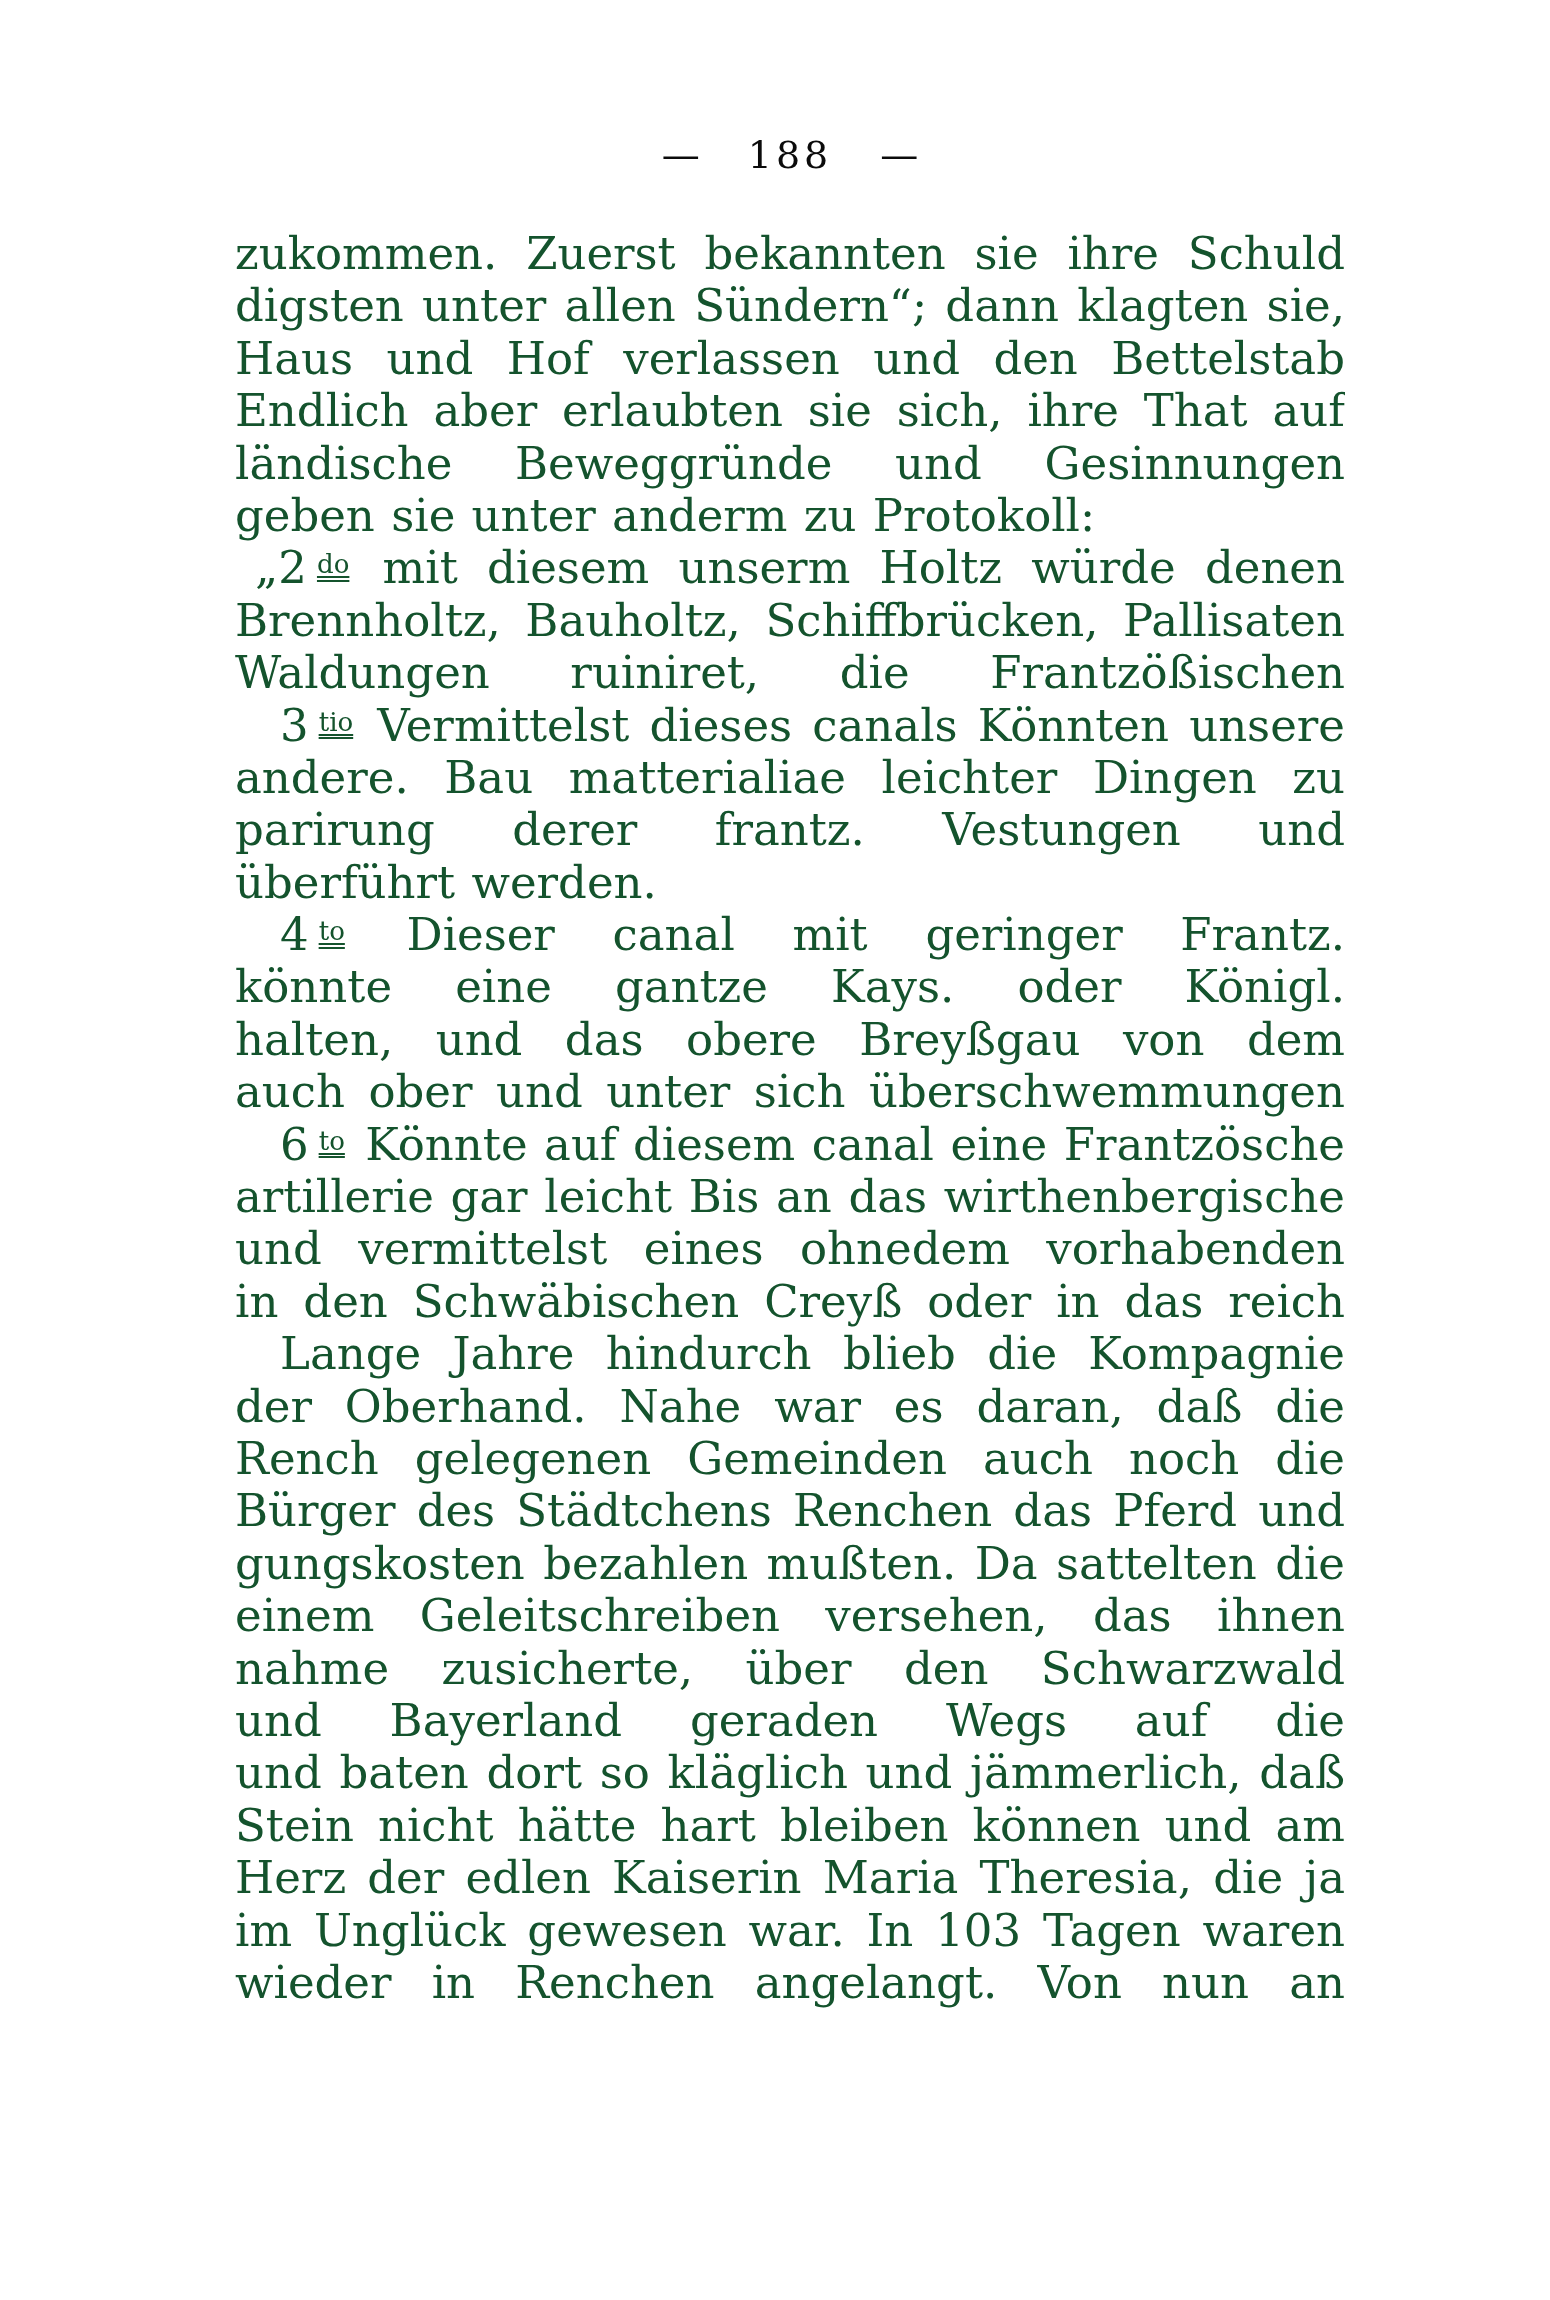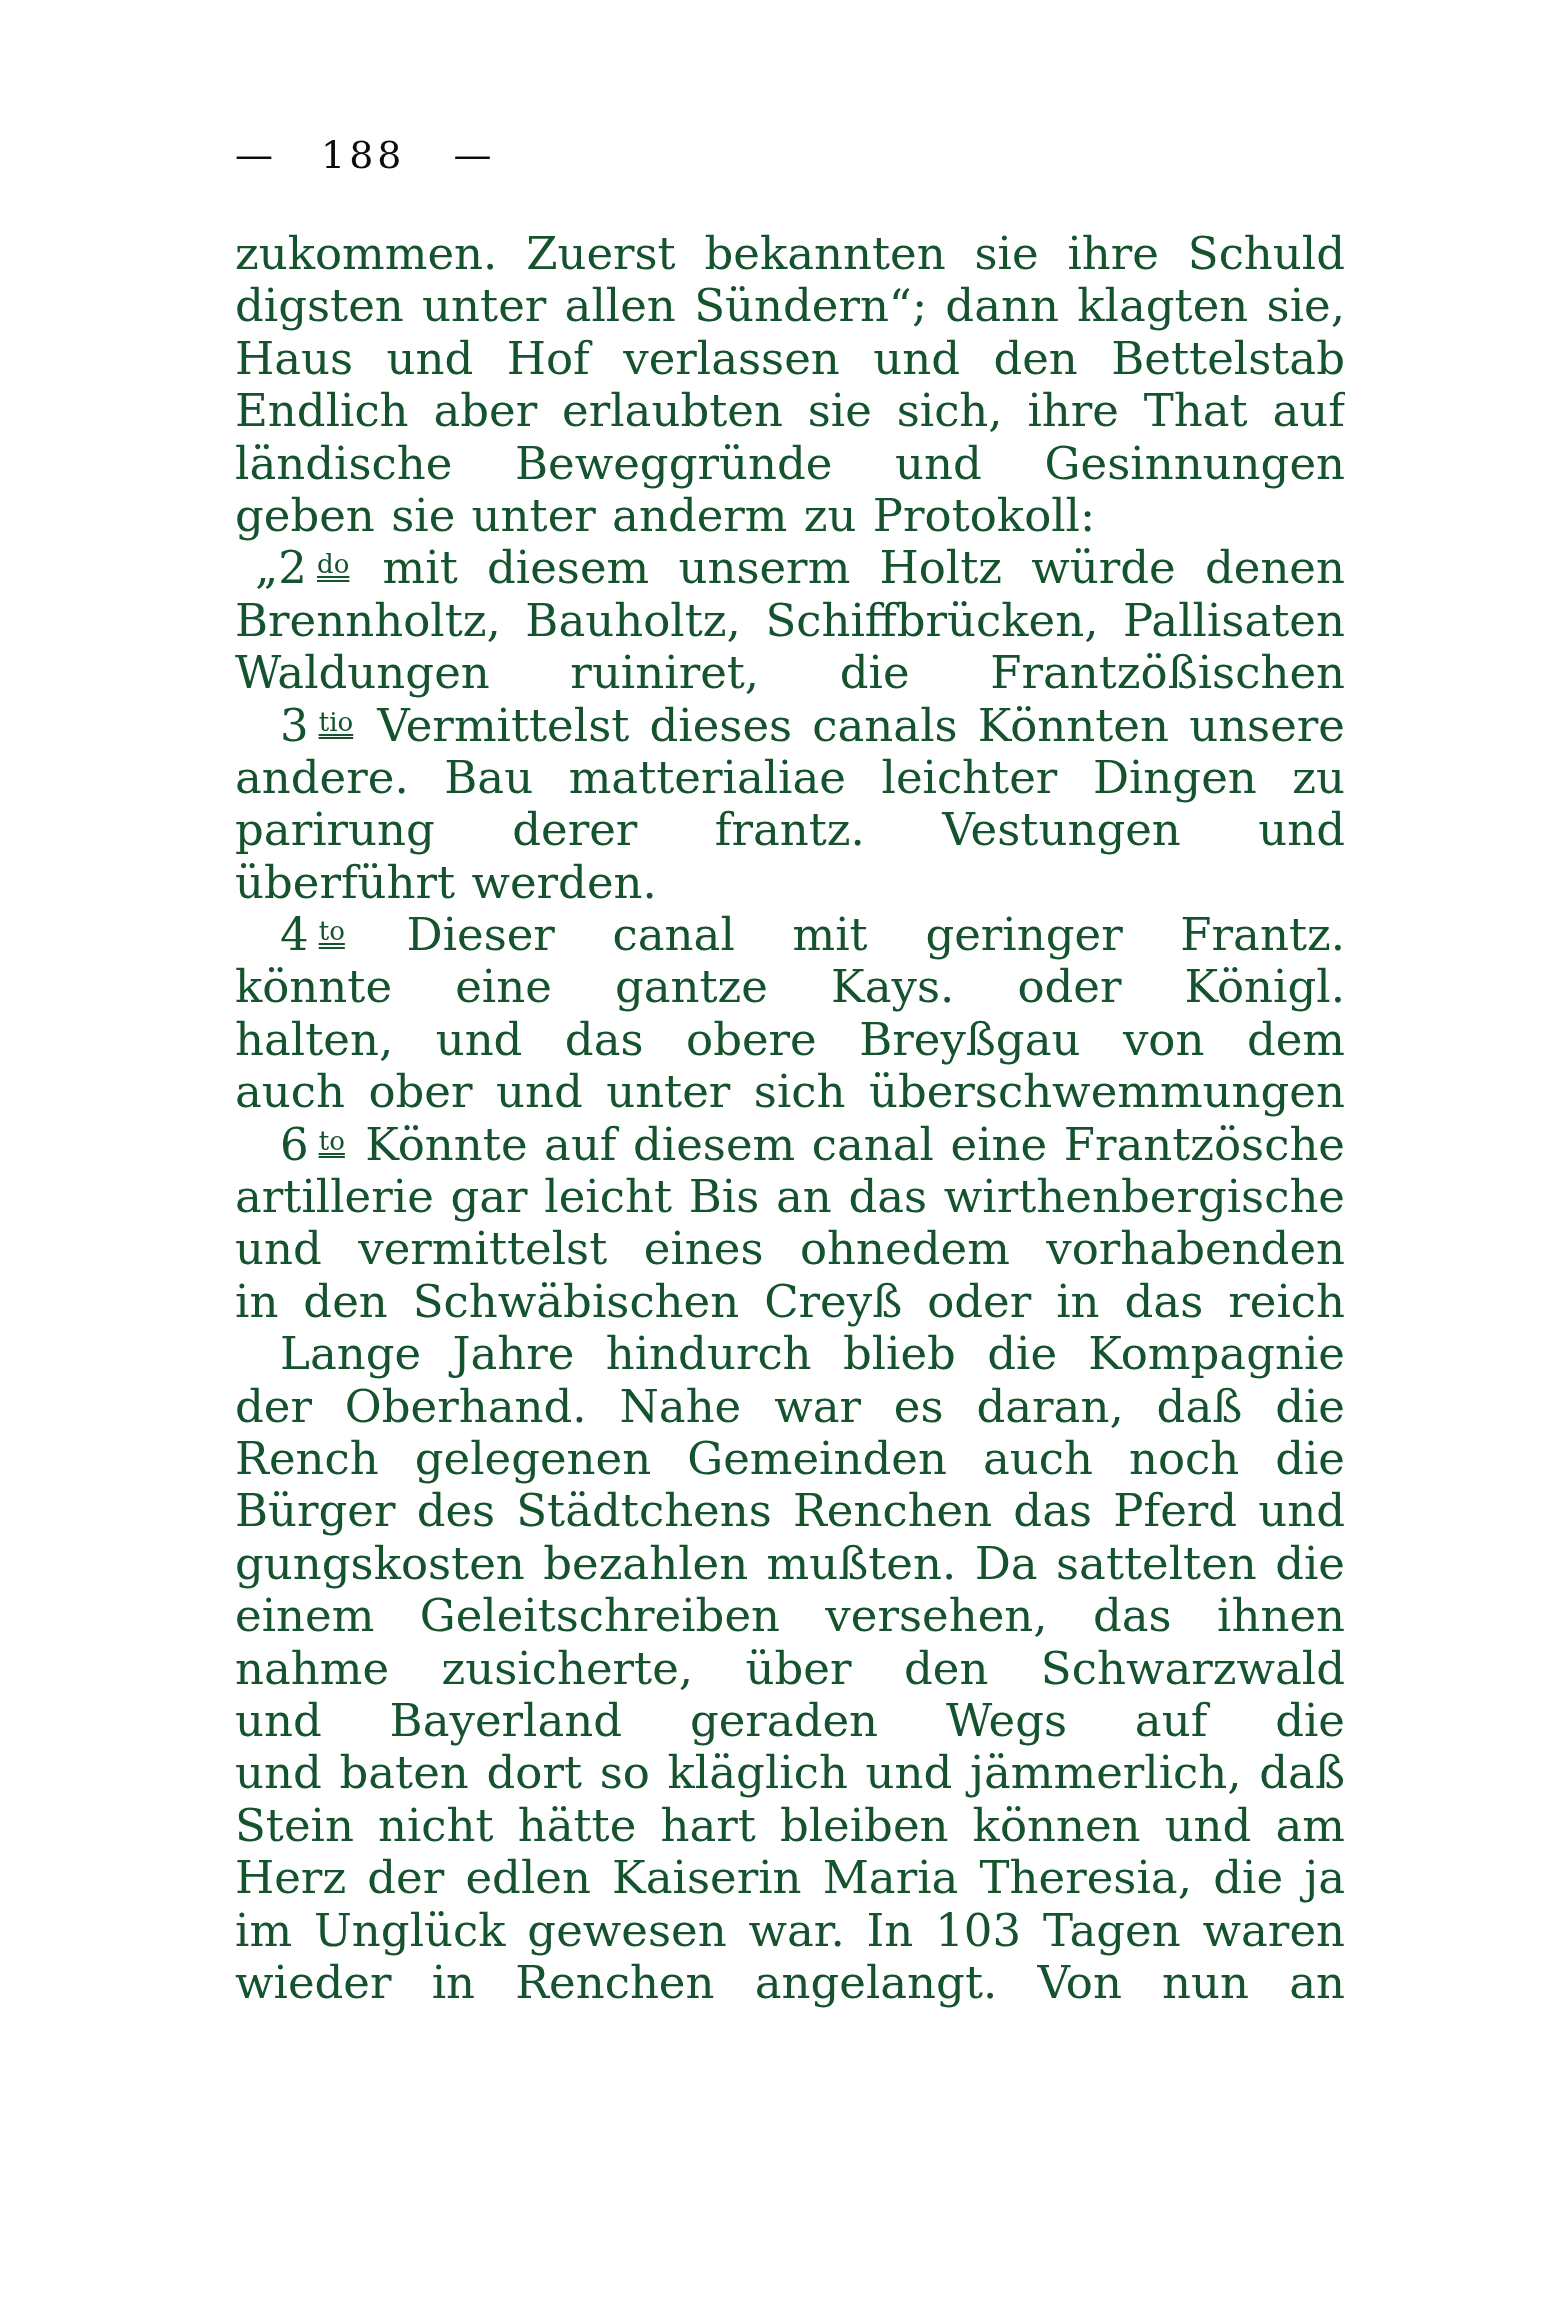--- a/index.html
+++ b/index.html
@@ -14,21 +14,21 @@
     background: #ffffff;
     color: #0b0b0b;
     font-family: "DejaVu Serif", serif;
     overflow: hidden;
   }
   .header {
     position: absolute;
     top: 132px;
     left: 235px;
     width: 1110px;
-    text-align: left;
+    text-align: center;
     font-size: 38px;
     line-height: 46px;
     color: #0b0b0b;
     white-space: nowrap;
   }
   .header .dash {
     letter-spacing: 0;
   }
   .header .pgnum {
     margin: 0 48px;

